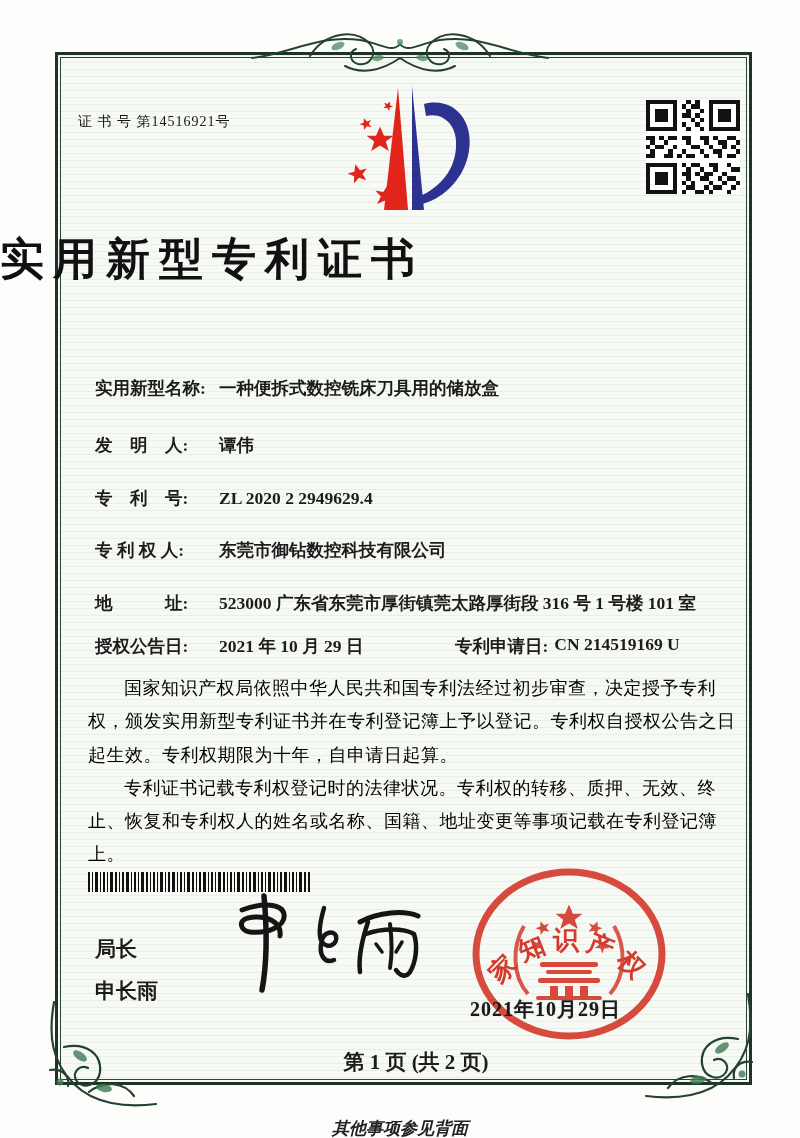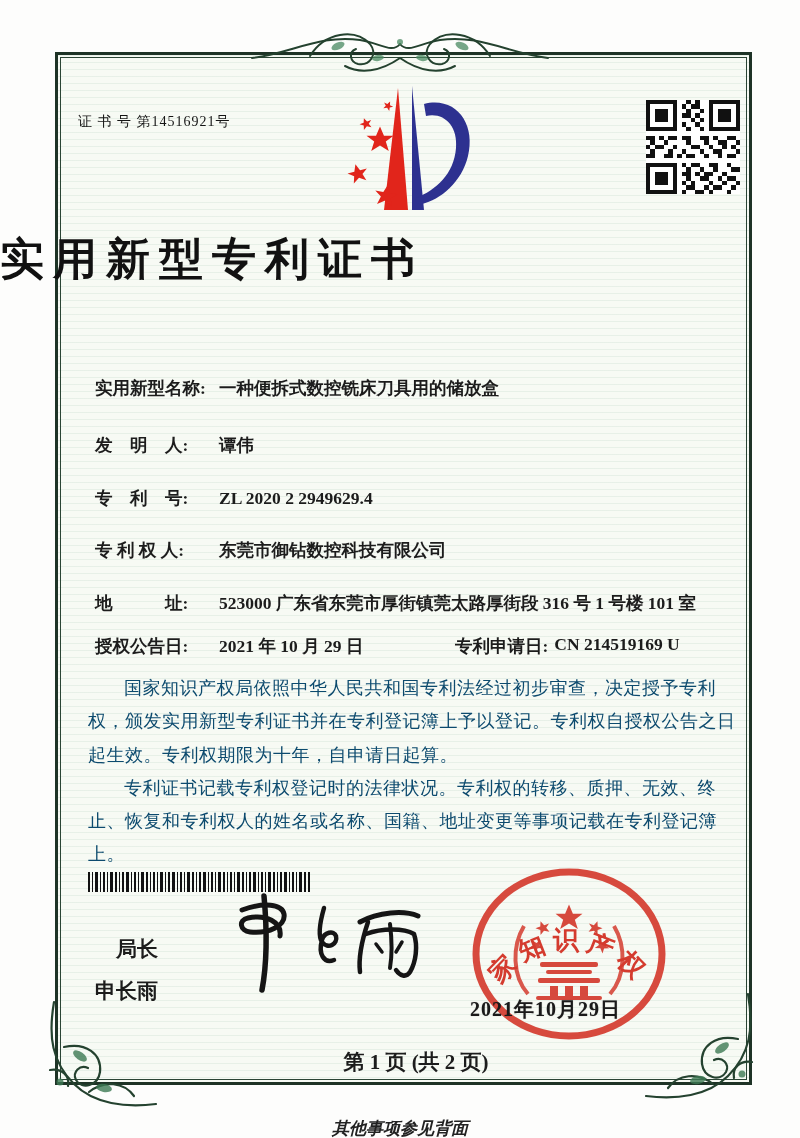--- a/index.html
+++ b/index.html
@@ -48,30 +48,30 @@
   .field-value { flex:1; padding-left:6px; }
   .row-name    { margin-bottom:32px; }
   .row-grant { display:flex; }
   .grant-left  { display:flex; flex:0 0 360px; }
   .grant-right { display:flex; }
   .grant-right .field-label { flex:0 0 auto; }
 
   
   .body-text {
     position:absolute; left:88px; top:672px; width:652px;
-    font-size:18px; line-height:1.85; color:#0c4a6e;
+    font-size:18px; line-height:1.85; color:#000000;
     font-family:"Liberation Serif","DejaVu Serif",serif;
   }
   .body-text p { text-indent:2em; letter-spacing:0.5px; }
 
   
   .barcode { position:absolute; left:88px; top:872px; }
 
   
-  .signer { position:absolute; left:95px; top:928px; font-size:21px; font-weight:600; line-height:2.0;text-align:right; }
+  .signer { position:absolute; left:95px; top:928px; font-size:21px; font-weight:600; line-height:2.0; }
   .signature { position:absolute; left:212px; top:888px; }
 
   
   .seal { position:absolute; left:470px; top:866px; width:198px; height:176px; }
   .seal svg { position:absolute; inset:0; }
   .seal-date {
     position:absolute; left:0; right:0; top:130px; text-align:left;
     font-size:20px; font-weight:700; color:#1a1a1a; letter-spacing:1px;
     text-shadow:0 0 1px rgba(0,0,0,.35);
   }

